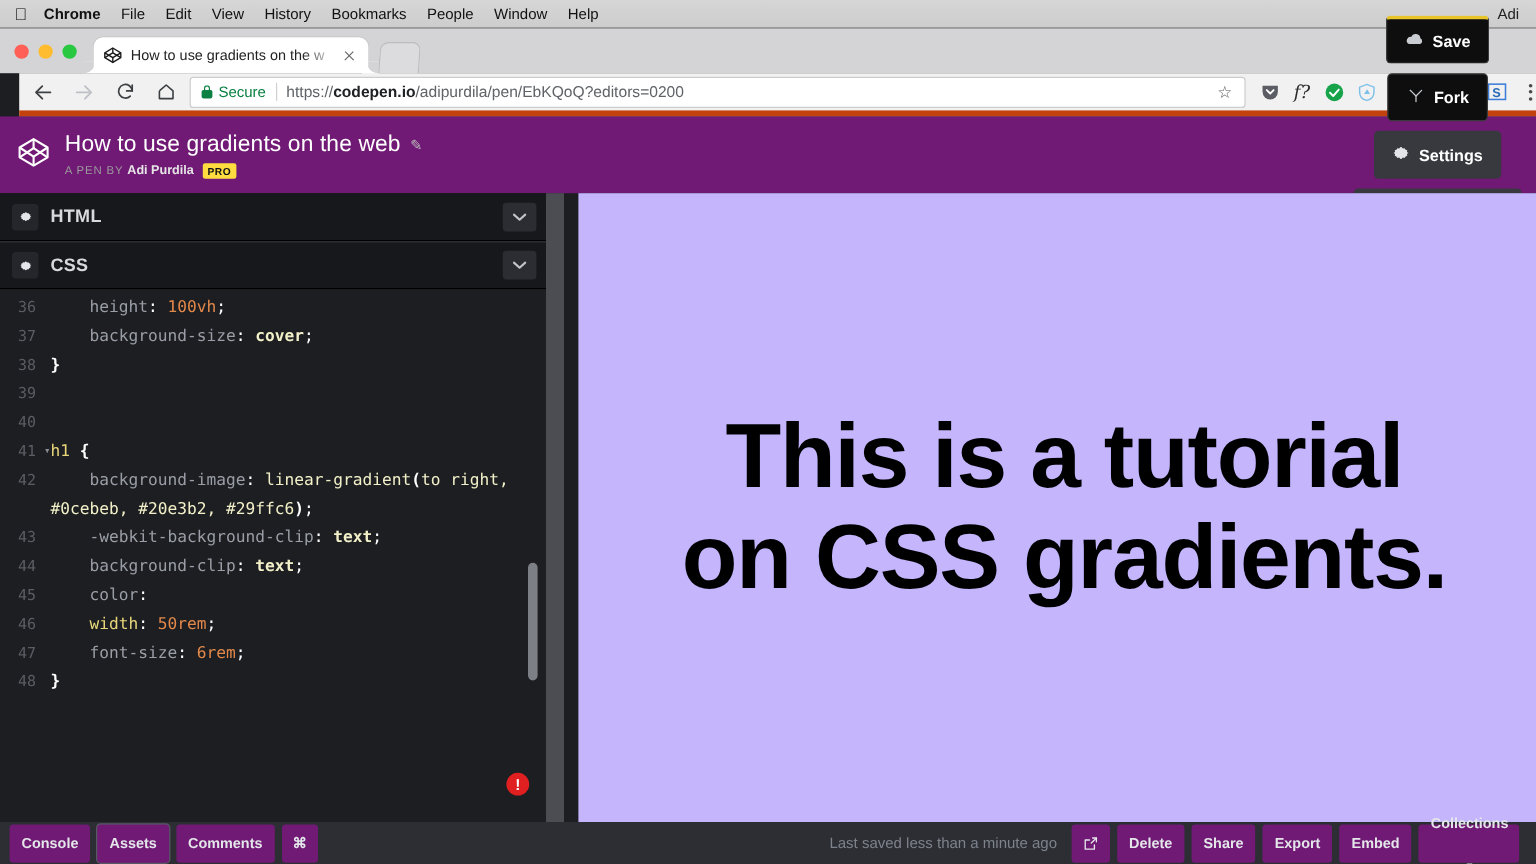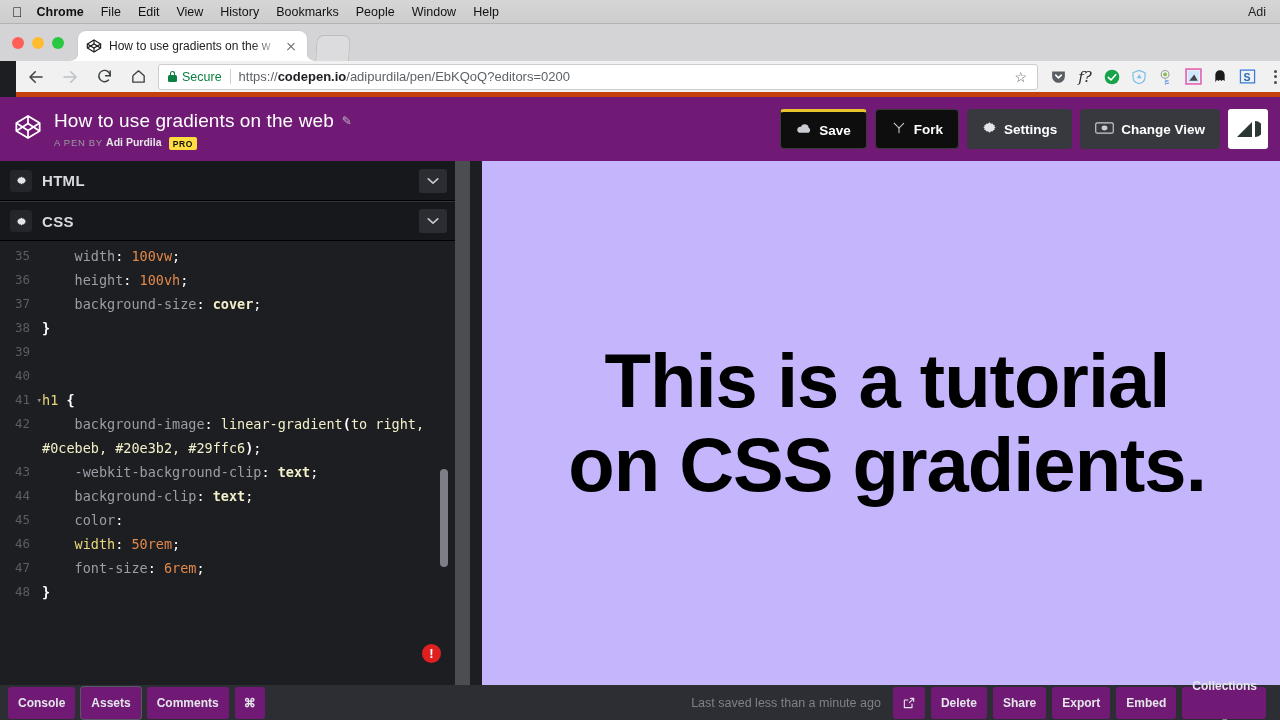--- a/index.html
+++ b/index.html
@@ -102,21 +102,21 @@
   .pen-meta{ display:flex; flex-direction:column; justify-content:center; }
   .pen-title-row{ display:flex; align-items:center; gap:8px; }
   .pen-title{ color:#fff; font-size:19px; font-weight:400; letter-spacing:.1px; }
   .pencil{ color:#bdbdbd; font-size:12px; }
   .pen-by{ font-size:9.5px; letter-spacing:.7px; color:#9b9b9b; margin-top:4px; text-transform:uppercase; }
   .pen-by b{ color:#e6e6e6; font-size:10.5px; letter-spacing:0; text-transform:none; }
   .pro-badge{
     background:#ffdd40; color:#111; font-size:8.5px; font-weight:bold; letter-spacing:.5px;
     padding:1.5px 4px; border-radius:2px; margin-left:4px; vertical-align:middle;
   }
-  .cp-actions{ margin-left:auto; display:flex; align-items:center; gap:8px; padding-right:12px; }
+  .cp-actions{ margin-left:auto; display:flex; align-items:center; gap:8px; padding-right:12px;flex-direction:column; }
   .cp-btn{
     height:40px; display:flex; align-items:center; gap:7px; padding:0 15px;
     border-radius:4px; color:#fff; font-size:13.5px; font-weight:bold; white-space:nowrap;
   }
   .cp-btn.outline{ background:#0e0e0e; border:1px solid #3a3a3a; }
   .cp-btn.save{ border-top:3px solid #e8c52a; }
   .cp-btn.solid{ background:#37393f; }
   .cp-avatar{
     width:40px; height:40px; background:#fff; border-radius:3px;
     display:flex; align-items:center; justify-content:center;
@@ -422,24 +422,20 @@
       <span class="chev-btn">
         <svg width="12" height="8" viewBox="0 0 14 9" fill="none" stroke="#c2c5cb" stroke-width="2" stroke-linecap="round" stroke-linejoin="round">
             <polyline points="1.5,2 7,7 12.5,2"></polyline>
           </svg>
       </span>
     </div>
 
     <div class="code-area">
       <div class="code-lines" id="code-lines">
           <div class="cline">
-            <span class="gutter">35</span>
-            <span class="ctext"><span class="t-prop">    </span><span class="t-prop">width</span><span class="t-punc">: </span><span class="t-num">100vw</span><span class="t-punc">;</span></span>
-          </div>
-          <div class="cline">
             <span class="gutter">36</span>
             <span class="ctext"><span class="t-prop">    </span><span class="t-prop">height</span><span class="t-punc">: </span><span class="t-num">100vh</span><span class="t-punc">;</span></span>
           </div>
           <div class="cline">
             <span class="gutter">37</span>
             <span class="ctext"><span class="t-prop">    </span><span class="t-prop">background-size</span><span class="t-punc">: </span><span class="t-val">cover</span><span class="t-punc">;</span></span>
           </div>
           <div class="cline">
             <span class="gutter">38</span>
             <span class="ctext"><span class="t-brace">}</span></span>

